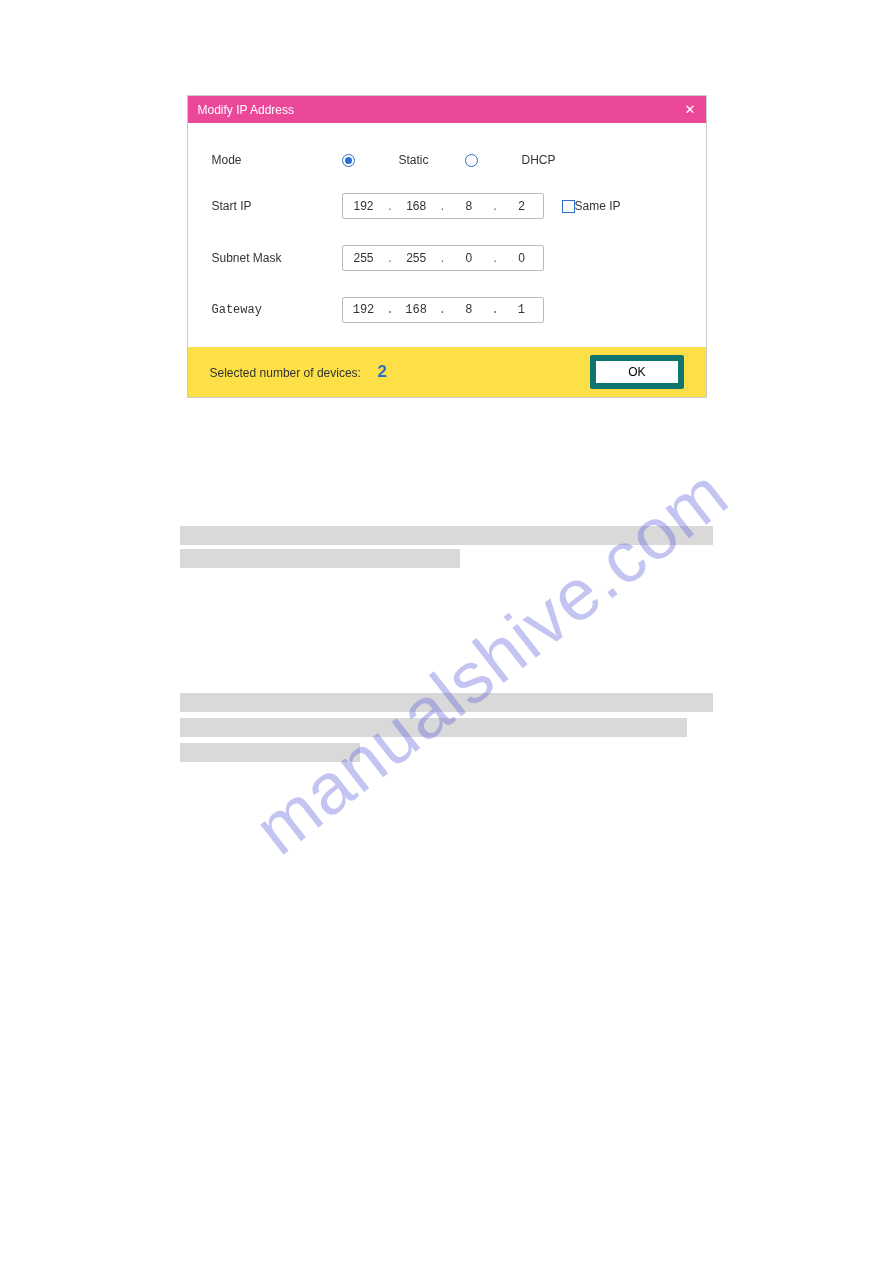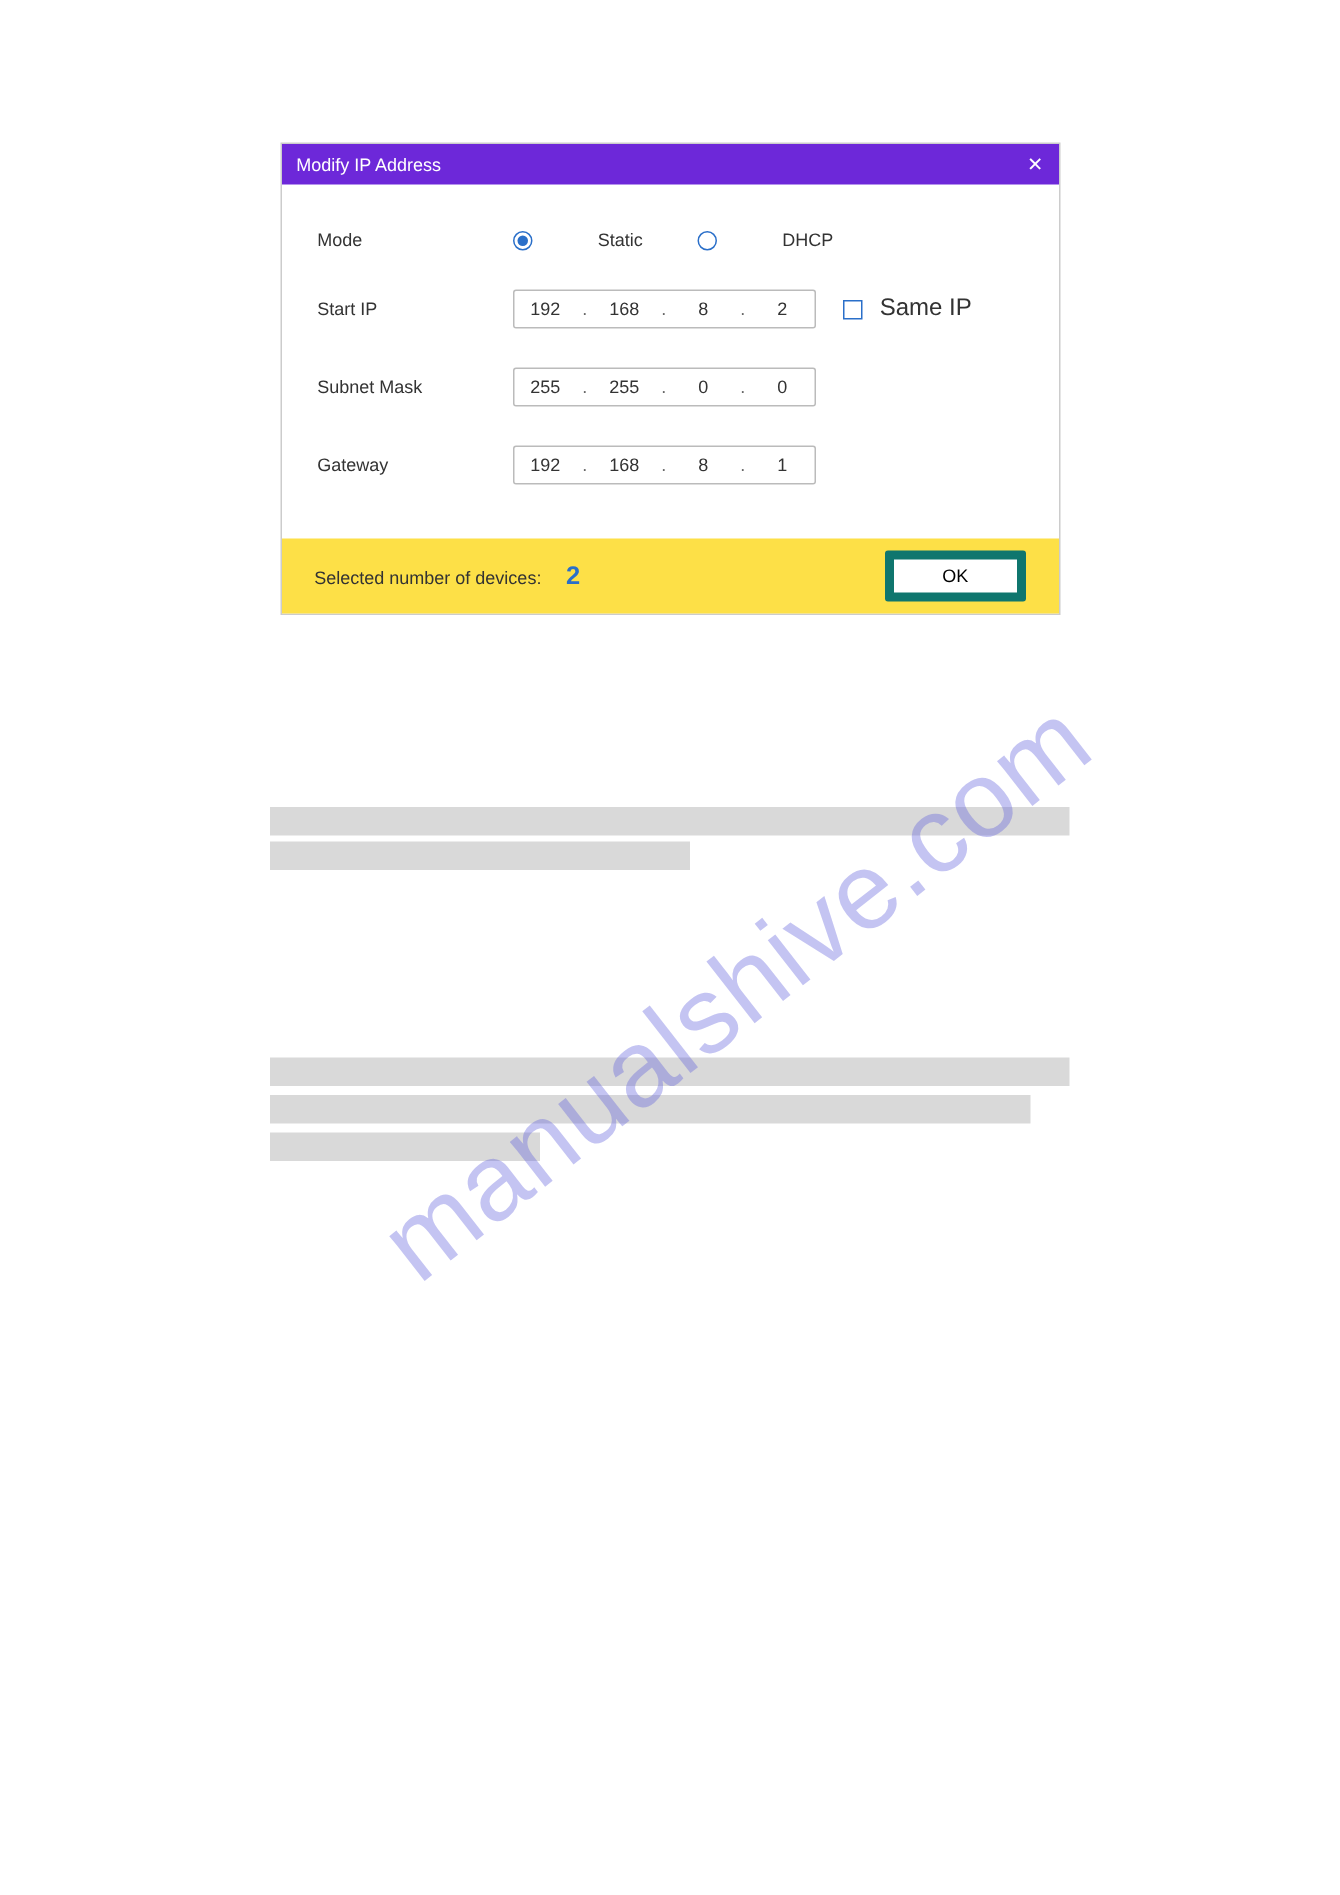--- a/index.html
+++ b/index.html
@@ -15,21 +15,21 @@
     position: relative;
     padding: 95px 60px 0 60px;
   }
   .dialog {
     width: 520px;
     margin: 0 auto;
     border: 1px solid #ccc;
     background: #fff;
   }
   .dialog-header {
-    background: #6d28d9;
+    background: #ec4899;
     color: #fff;
     font-size: 12px;
     padding: 6px 10px;
     display: flex;
     justify-content: space-between;
     align-items: center;
   }
   .close-icon {
     font-size: 13px;
     cursor: pointer;
@@ -100,23 +100,22 @@
     color: #666;
   }
   .checkbox {
     width: 13px;
     height: 13px;
     border: 1.5px solid #2a6fc9;
     margin-left: 18px;
     display: inline-block;
   }
   .checkbox-label {
-    font-size: 16px;
-    color: #333;
-    margin-left: 12px;
+    font-size: 12px;
+    color: #333;
   }
   .dialog-footer {
     background: #fde047;
     padding: 8px 22px;
     display: flex;
     align-items: center;
     justify-content: space-between;
   }
   .footer-text {
     font-size: 12px;
@@ -209,21 +208,21 @@
           <span class="ip-oct">255</span>
           <span class="ip-dot">.</span>
           <span class="ip-oct">255</span>
           <span class="ip-dot">.</span>
           <span class="ip-oct">0</span>
           <span class="ip-dot">.</span>
           <span class="ip-oct">0</span>
         </div>
       </div>
 
-      <div class="row" style="margin-bottom:12px;">
+      <div class="row" style="margin-bottom:0;font-family:Liberation Mono, monospace;">
         <div class="field-label">Gateway</div>
         <div class="ip-input">
           <span class="ip-oct">192</span>
           <span class="ip-dot">.</span>
           <span class="ip-oct">168</span>
           <span class="ip-dot">.</span>
           <span class="ip-oct">8</span>
           <span class="ip-dot">.</span>
           <span class="ip-oct">1</span>
         </div>

